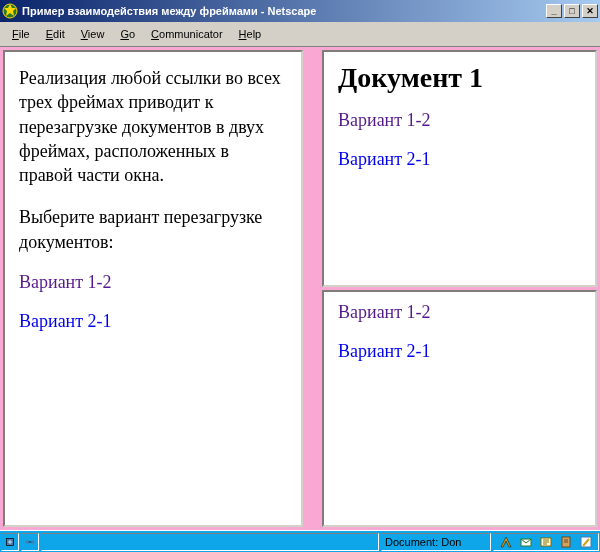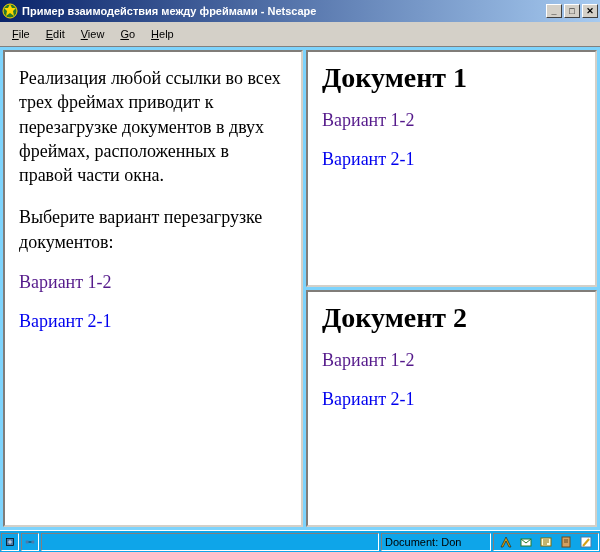--- a/index.html
+++ b/index.html
@@ -5,21 +5,21 @@
 *{box-sizing:border-box;margin:0;padding:0}
 body{font-family:"Times New Roman",serif;font-size:18px;background:#d4d0c8;width:600px;height:552px;overflow:hidden;display:flex;flex-direction:column}
 .titlebar{height:22px;background:linear-gradient(to right,#0a246a,#a6caf0);display:flex;align-items:center;padding:8px 2px;color:#fff;font-family:Tahoma,sans-serif;font-size:11px;font-weight:bold}
 .app-icon{width:16px;height:16px;margin-right:4px;display:flex;align-items:center;justify-content:center}
 .title-text{flex:1;white-space:nowrap;overflow:hidden}
 .winbtns{display:flex;gap:2px}
 .winbtn{width:16px;height:14px;background:#d4d0c8;border:1px solid;border-color:#fff #404040 #404040 #fff;font-family:Marlett,Arial;font-size:9px;line-height:12px;text-align:center;color:#000;cursor:pointer}
 .menubar{height:20px;background:#d4d0c8;display:flex;align-items:center;padding:12px 4px;font-family:Tahoma,sans-serif;font-size:11px;border-bottom:1px solid #808080}
 .menuitem{padding:2px 8px;cursor:pointer}
 .menuitem u{text-decoration:underline}
-.content{flex:1;display:flex;background:#7dd3fc;padding:3px;gap:3px;min-height:0}
+.content{flex:1;display:flex;background:#f9a8d4;padding:3px;gap:19px;min-height:0}
 .frame{background:#fff;border:2px inset #d4d0c8;overflow:auto}
 .left{flex:0 0 300px;padding:14px 14px}
 .rightcol{flex:1;display:flex;flex-direction:column;gap:3px;min-height:0}
 .right{flex:1;padding:10px 14px}
 .left p{margin-bottom:18px;line-height:1.35;color:#000}
 h1{font-size:28px;font-weight:bold;margin-bottom:16px;color:#000}
 a.link{color:#0000ee;display:inline-block;margin-bottom:18px;cursor:pointer}
 a.visited{color:#551a8b}
 .statusbar{height:22px;background:#0ea5e9;display:flex;align-items:center;border-top:1px solid #fff;font-family:Tahoma,sans-serif;font-size:11px}
 .statusseg{height:18px;border:1px solid;border-color:#808080 #fff #fff #808080;margin:0 1px;display:flex;align-items:center;padding:0 3px;overflow:hidden}
@@ -44,38 +44,38 @@
     <div class="winbtn">□</div>
     <div class="winbtn">✕</div>
   </div>
 </div>
 
 <div class="menubar">
   <span class="menuitem"><u>F</u>ile</span>
   <span class="menuitem"><u>E</u>dit</span>
   <span class="menuitem"><u>V</u>iew</span>
   <span class="menuitem"><u>G</u>o</span>
+  <span class="menuitem"><u>C</u>ommunicator</span>
   <span class="menuitem"><u>H</u>elp</span>
 </div>
 
 <div class="content">
   <div class="frame left">
     <p>Реализация любой ссылки во всех трех фреймах приводит к перезагрузке документов в двух фреймах, расположенных в правой части окна.</p>
     <p>Выберите вариант перезагрузке документов:</p>
     <a class="link visited">Вариант 1-2</a><br>
     <a class="link">Вариант 2-1</a>
   </div>
   <div class="rightcol">
     <div class="frame right">
       <h1>Документ 1</h1>
       <a class="link visited">Вариант 1-2</a><br>
       <a class="link">Вариант 2-1</a>
     </div>
     <div class="frame right">
-      <h1>Документ 2</h1>
       <a class="link visited">Вариант 1-2</a><br>
       <a class="link">Вариант 2-1</a>
     </div>
   </div>
 </div>
 
 <div class="statusbar">
   <div class="statusseg sicon">
     <svg width="14" height="14" viewBox="0 0 14 14">
         <rect x="2" y="2" width="10" height="10" fill="#4a7aaa" stroke="#000"></rect>

